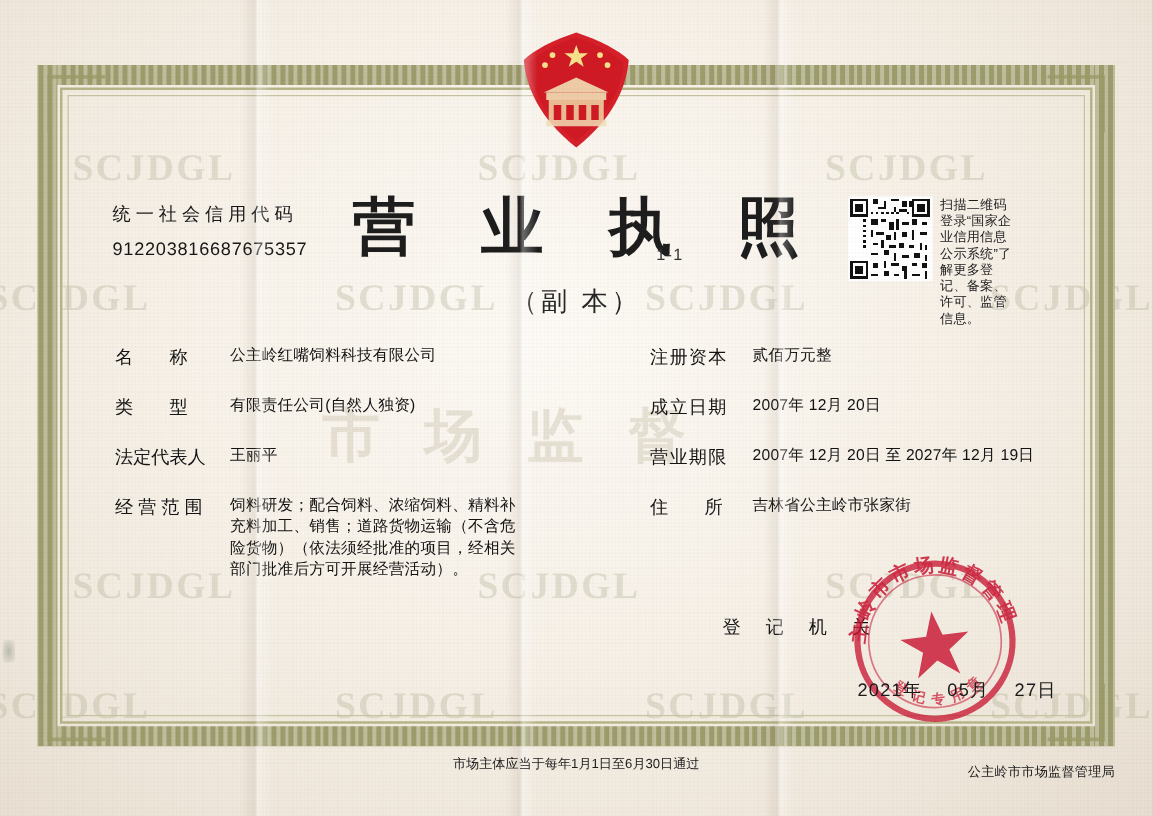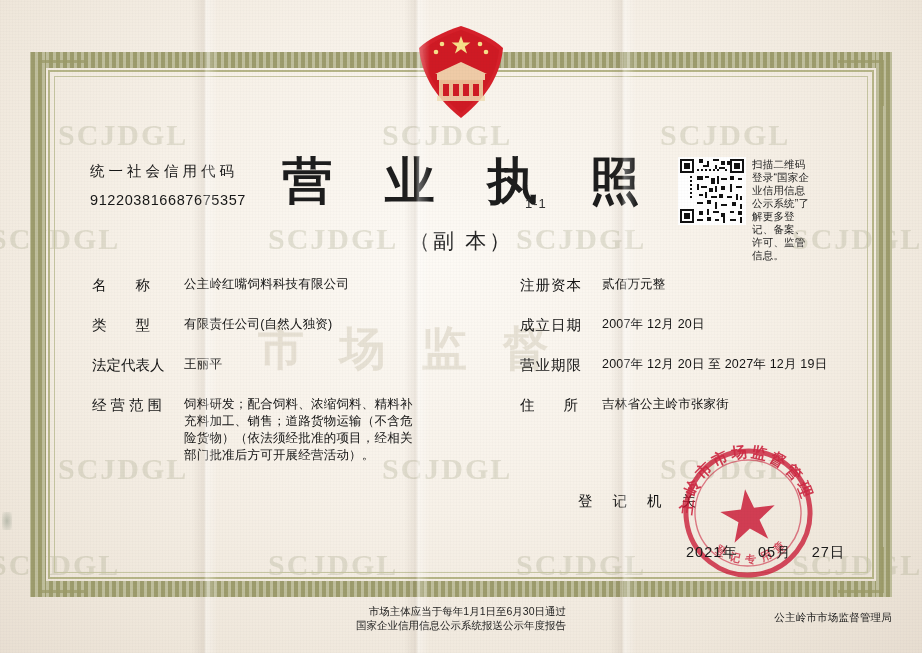--- a/index.html
+++ b/index.html
@@ -234,21 +234,21 @@
     position: absolute;
     left: 0; right: 0; bottom: 10px;
     height: 40px;
     font-size: 10.5px;
     color: #1c1c1c;
   }
   .footer .f-left { position: absolute; left: 30px; top: 8px; letter-spacing: 0.2px; }
   .footer .f-left a { color: #1c1c1c; text-decoration: none; }
   .footer .f-center {
     position: absolute; left: 50%; transform: translateX(-50%); top: 1px;
-    text-align: right; line-height: 14px;
+    text-align: center; line-height: 14px;
   }
   .footer .f-right { position: absolute; right: 30px; top: 8px; letter-spacing: 0.2px; }
 
   .edge-smudge {
     position: absolute; left: 2px; top: 512px;
     width: 10px; height: 18px;
     background: radial-gradient(ellipse at 50% 50%, rgba(90,110,90,0.35), rgba(90,110,90,0));
     pointer-events: none;
   }
 </style>
@@ -479,18 +479,17 @@
 
   <div class="fold f1"></div>
   <div class="fold f2"></div>
   <div class="fold f3"></div>
   <div class="grain"></div>
   <div class="edge-smudge"></div>
 
   <div class="footer">
     <div class="f-center">
       <div>市场主体应当于每年1月1日至6月30日通过</div>
-      <div>国家企业信用信息公示系统报送公示年度报告</div>
     </div>
     <div class="f-right">公主岭市市场监督管理局</div>
   </div>
 
 </div>
 
 </body></html>

